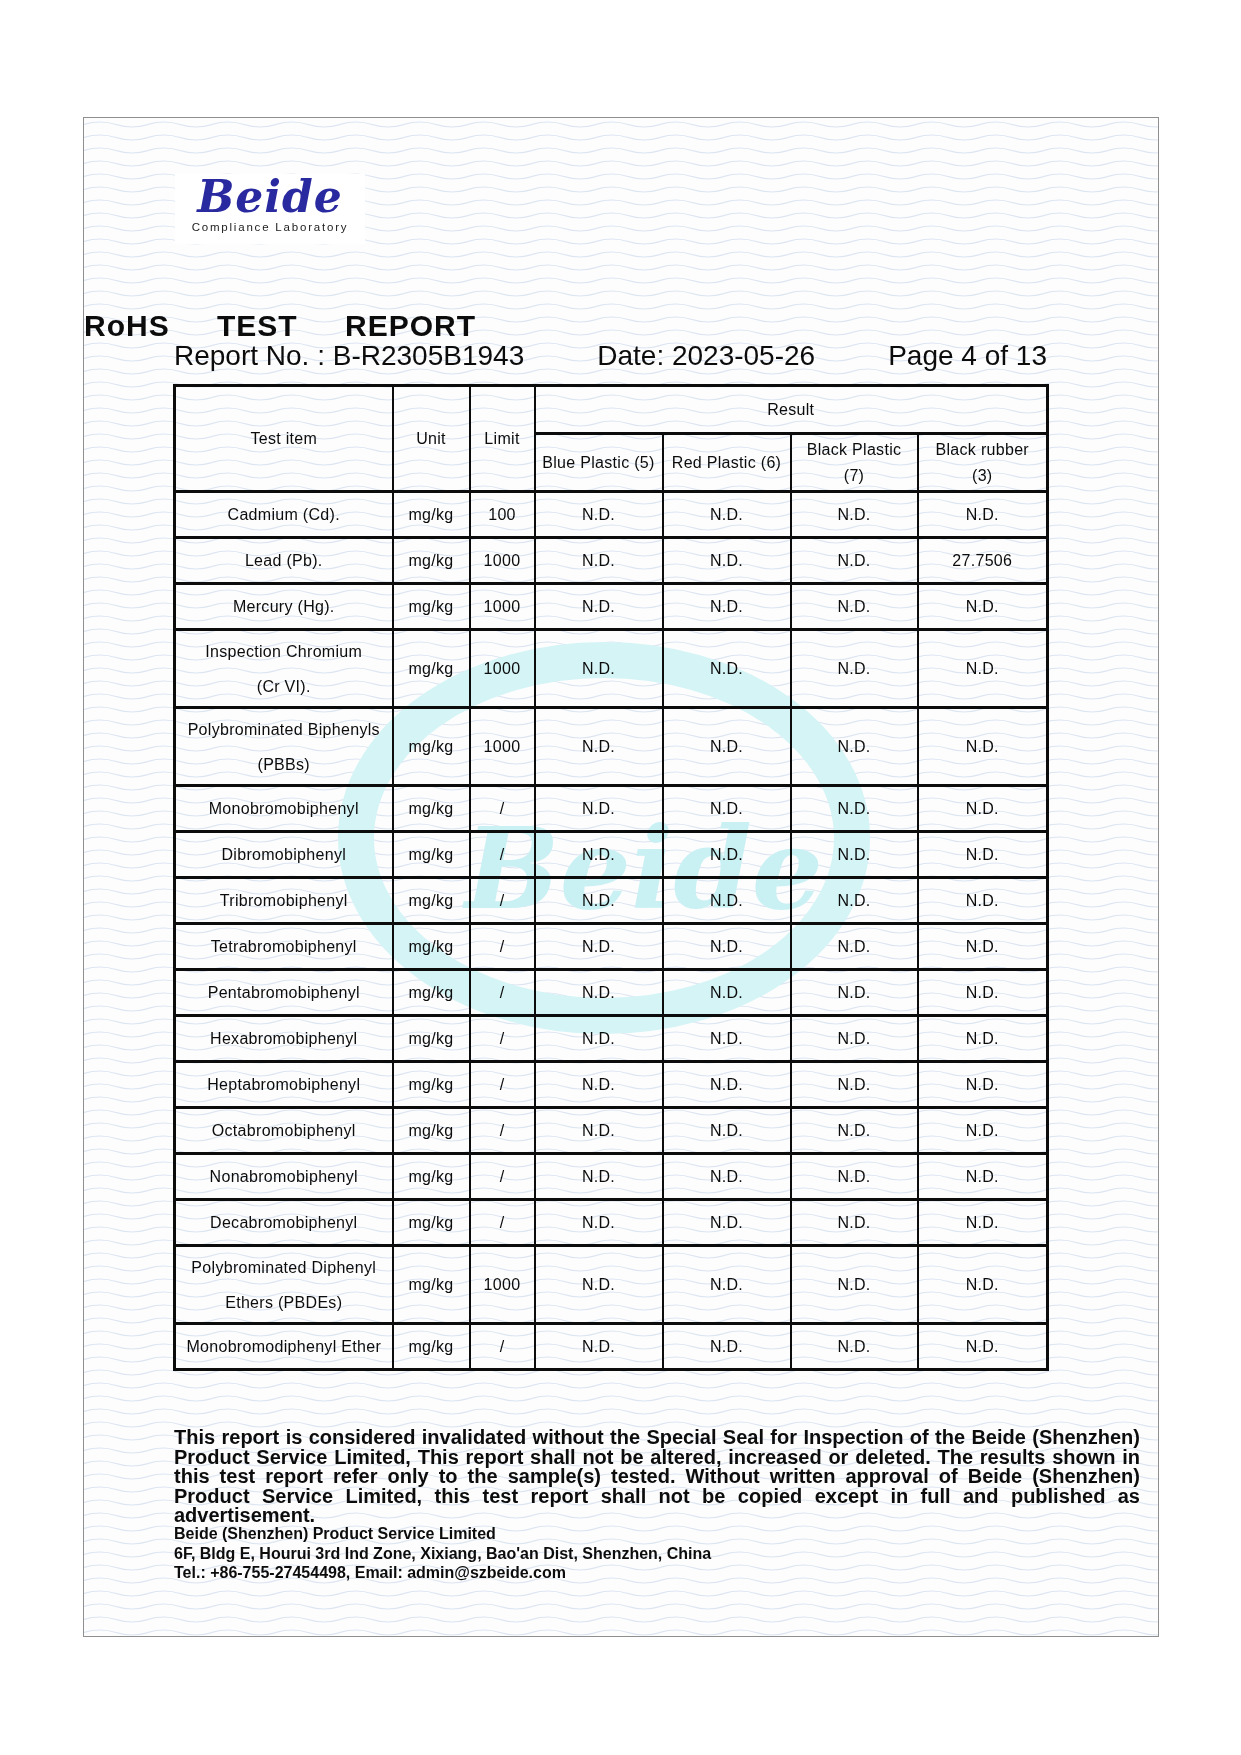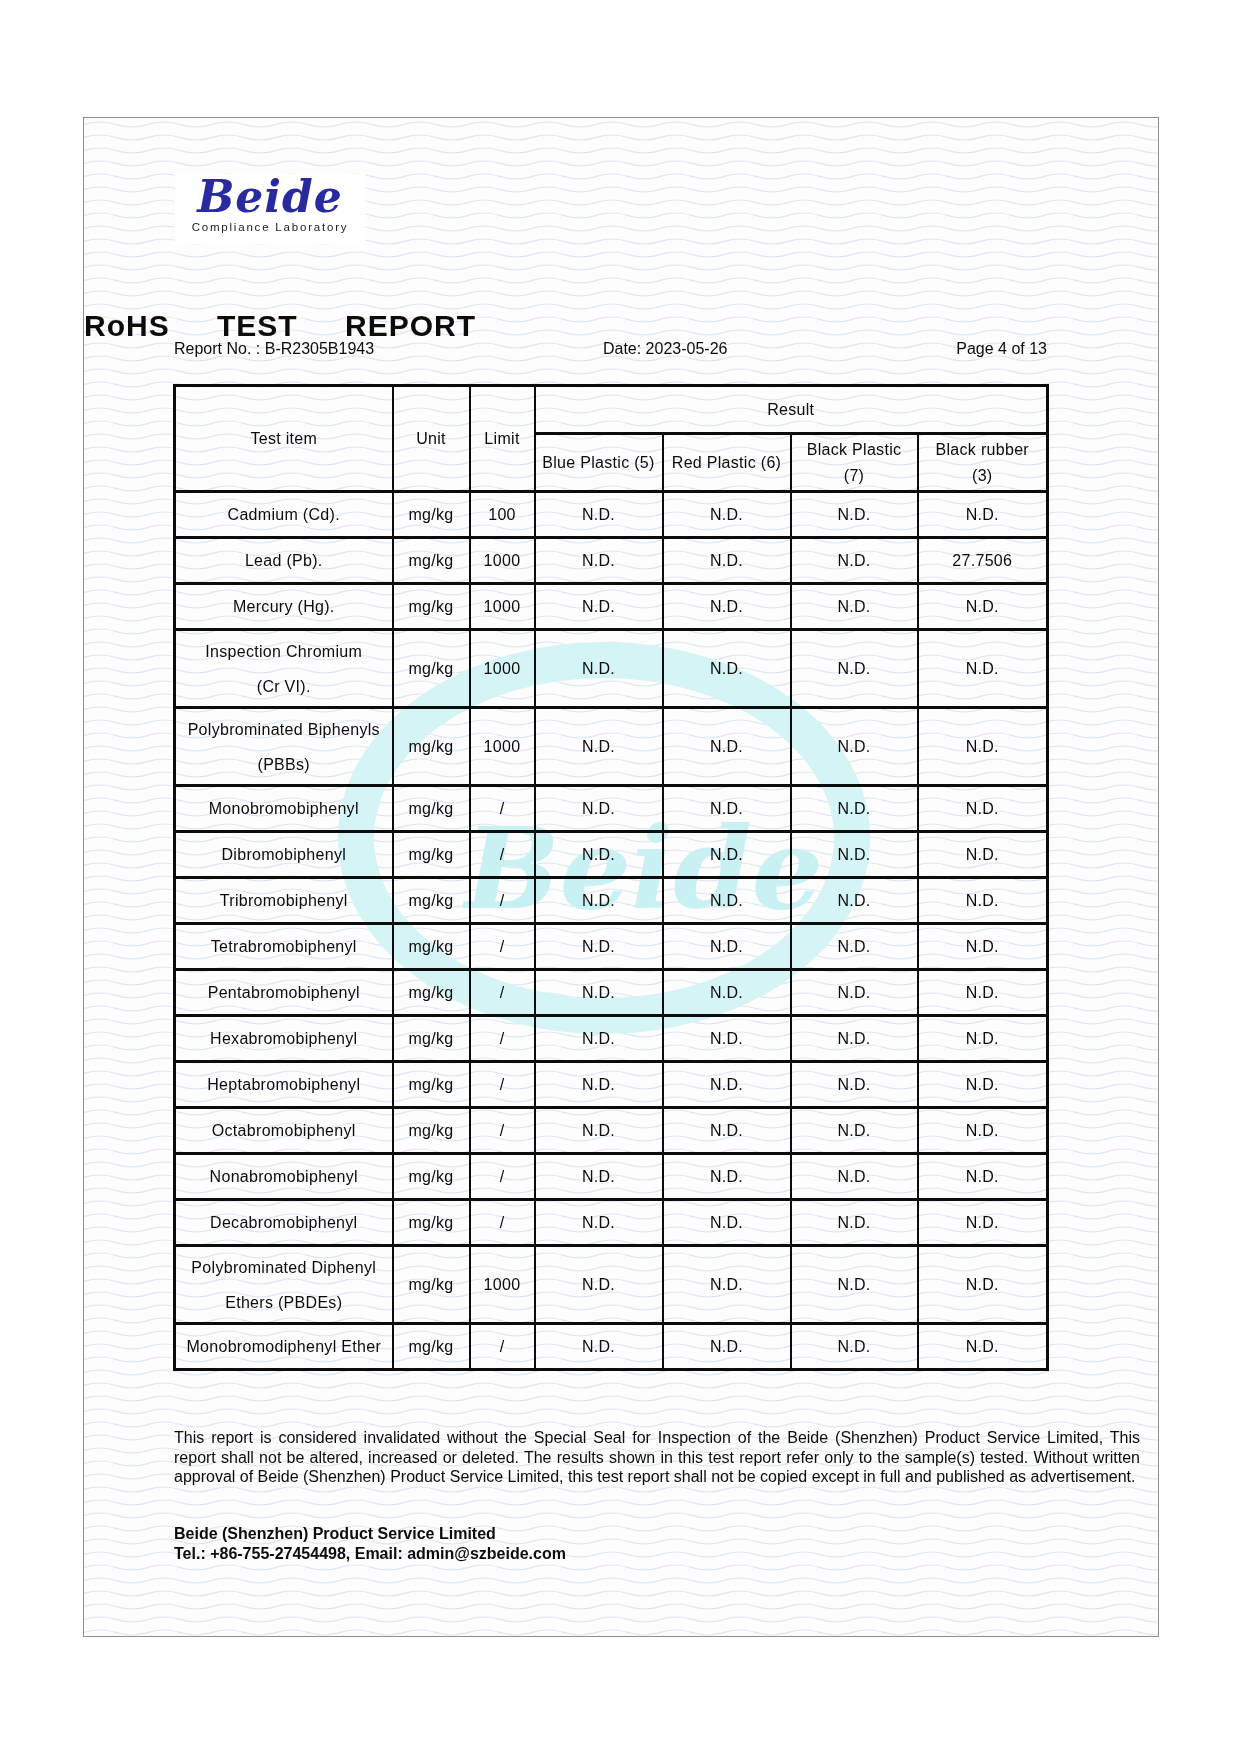--- a/index.html
+++ b/index.html
@@ -17,39 +17,39 @@
   .logo-name { font-family:"DejaVu Serif", serif; font-style:italic; font-weight:bold;
                font-size:44px; line-height:46px; color:#2a2aa0; letter-spacing:1px; }
   .logo-sub { font-size:11.5px; letter-spacing:1.8px; color:#222; margin-top:1px; white-space:nowrap; }
 
   
   .title { position:absolute; left:0; top:156px; width:100%; text-align:left;
            font-size:30px; font-weight:bold; word-spacing:38px; letter-spacing:1px; z-index:3;margin-top:35px; }
 
   
   .meta { position:absolute; left:90px; top:222px; width:873px; display:flex;
-          justify-content:space-between; font-size:16px; z-index:3; }
+          justify-content:space-between; font-size:28px; z-index:3; }
 
   
   table { position:absolute; left:89px; top:266px; width:873px; z-index:3;
           border-collapse:collapse; table-layout:fixed; background:transparent; }
   th, td { border:2px solid #0c0c0c; border-top-width:3px; border-bottom-width:3px;
            text-align:center; vertical-align:middle; font-size:16px; font-weight:normal;
            letter-spacing:0.3px; white-space:pre-line; padding:0 4px; }
   table { border:3px solid #0c0c0c; }
   .hdr1 { height:48px; }
   .hdr2 { height:58px; line-height:26px; }
   tbody tr { height:46px; }
   tbody tr.tall { height:78px; }
   tbody tr.tall .c-item { line-height:35px; }
   th.result-span { border-bottom-width:3px; }
 
   
-  .disclaimer { position:absolute; left:90px; top:1310px; width:966px; font-size:16px;
-                font-weight:normal; line-height:19.5px; text-align:justify; z-index:3; }
+  .disclaimer { position:absolute; left:90px; top:1310px; width:966px; font-size:20px;
+                font-weight:bold; line-height:19.5px; text-align:justify; z-index:3; }
   .company { position:absolute; left:90px; top:1406px; width:966px; font-size:16px;
              font-weight:bold; line-height:19.5px; z-index:3; }
 </style>
 </head>
 <body>
 
 <div class="page">
 
   <svg class="bg-layer" width="1076" height="1520" xmlns="http://www.w3.org/2000/svg">
     <defs>
@@ -260,16 +260,17 @@
       <td class="c-val">N.D.</td>
       <td class="c-val">N.D.</td>
       <td class="c-val">N.D.</td>
     </tr>
       </tbody>
   </table>
 
   <div class="disclaimer">This report is considered invalidated without the Special Seal for Inspection of the Beide (Shenzhen) Product Service Limited, This report shall not be altered, increased or deleted. The results shown in this test report refer only to the sample(s) tested. Without written approval of Beide (Shenzhen) Product Service Limited, this test report shall not be copied except in full and published as advertisement.</div>
   <div class="company">
     <div>Beide (Shenzhen) Product Service Limited</div>
+    <div>6F, Bldg E, Hourui 3rd Ind Zone, Xixiang, Bao'an Dist, Shenzhen, China</div>
     <div>Tel.: +86-755-27454498, Email: admin@szbeide.com</div>
   </div>
 
 </div>
 
 </body></html>

